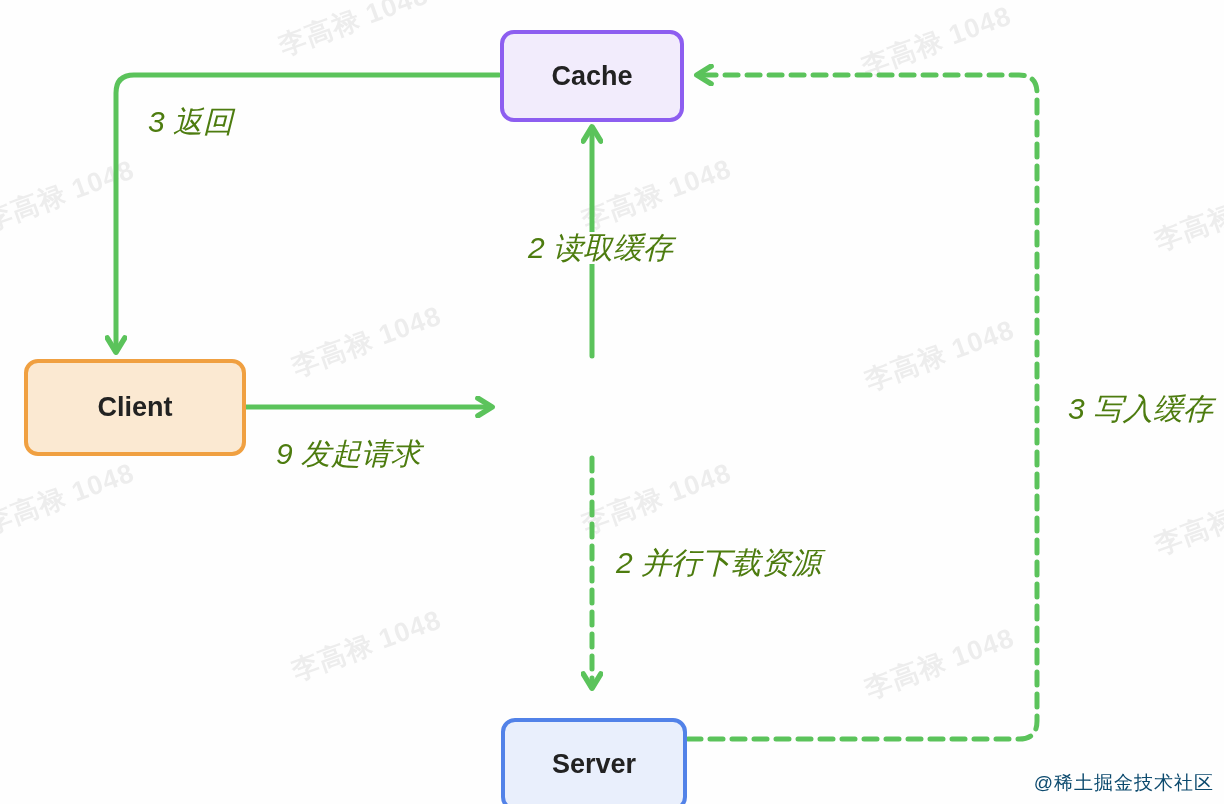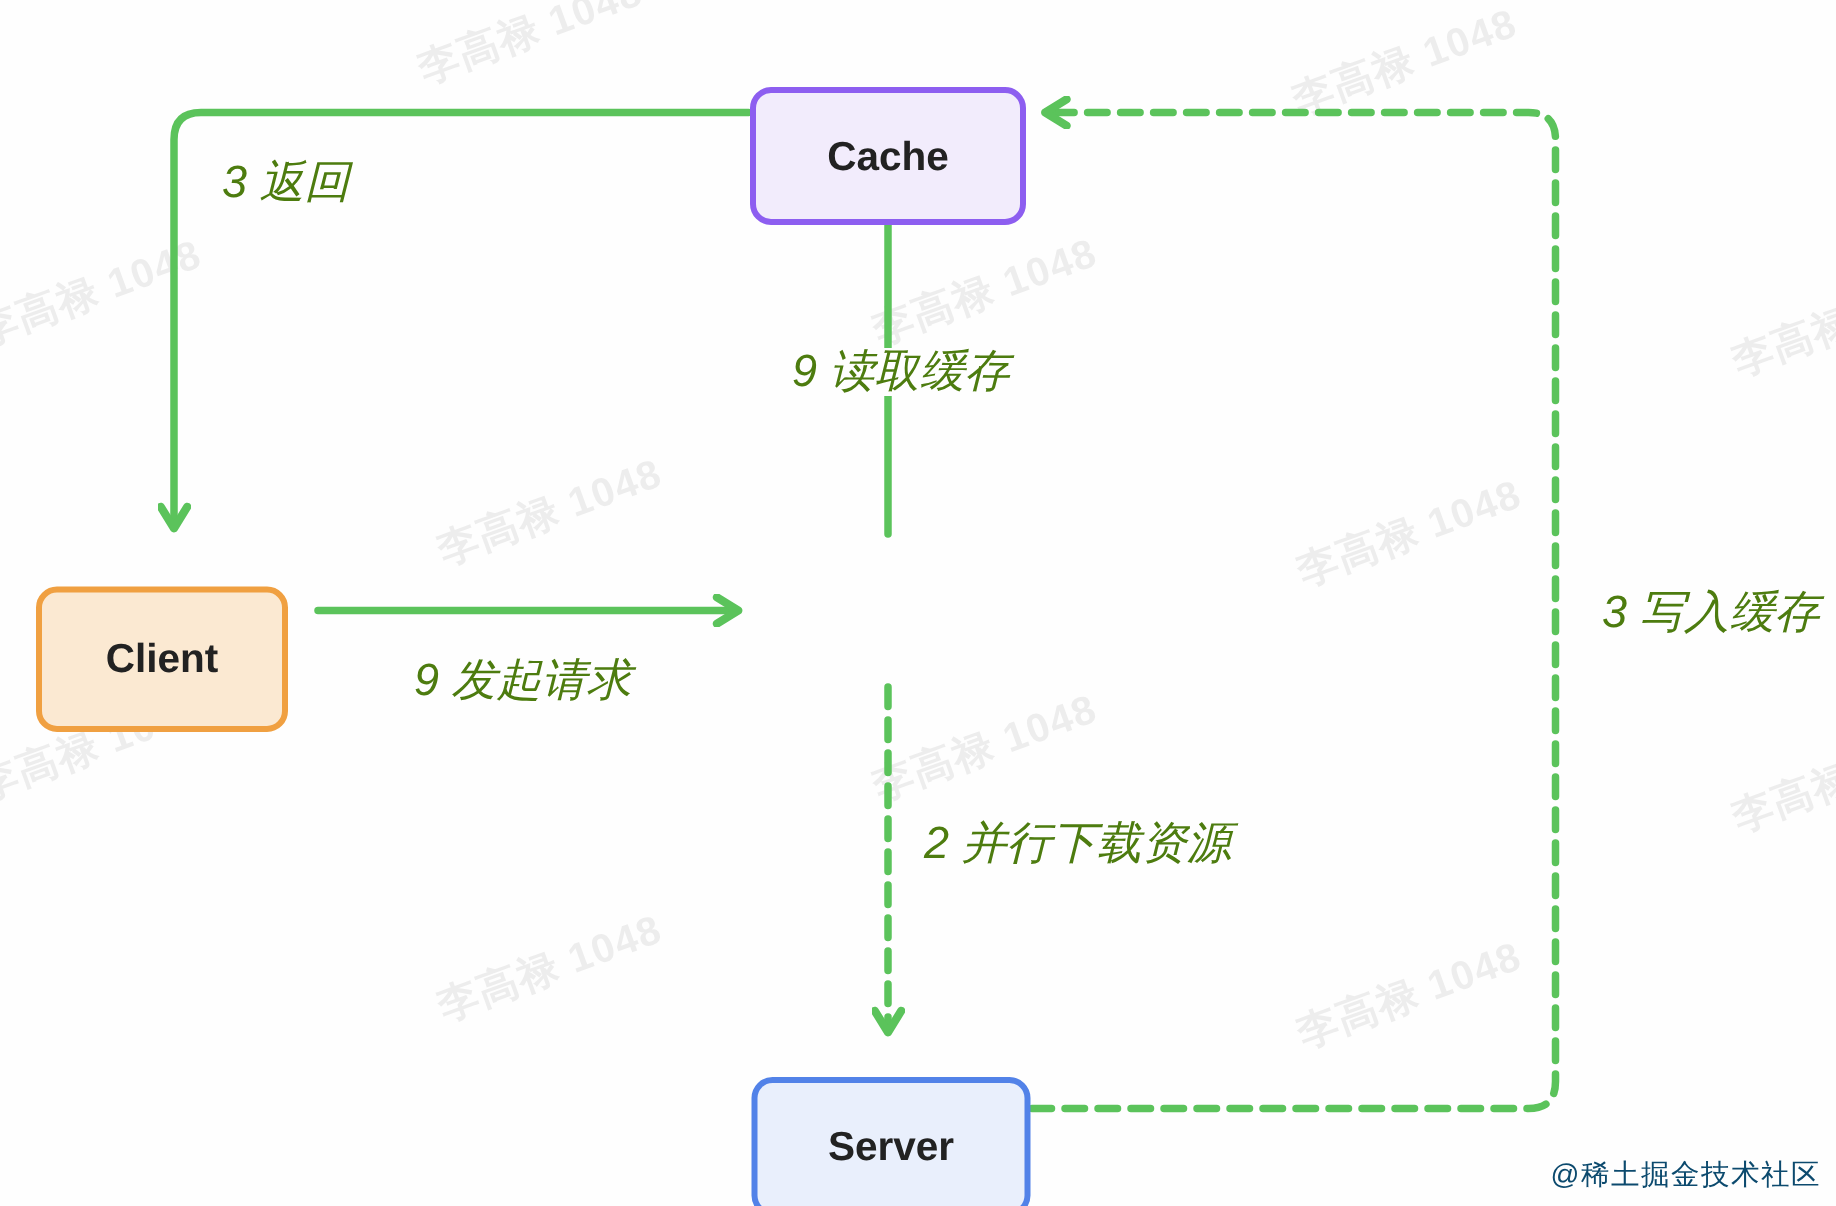--- a/index.html
+++ b/index.html
@@ -34,22 +34,22 @@
 
   
   .node{
     position:absolute;
     border-radius:14px;
     border:4px solid;
     display:flex;align-items:center;justify-content:center;
     font-weight:700;font-size:27px;color:#222;
     box-sizing:border-box;
   }
-  .node-cache     {left:500px;top:30px; width:184px;height:92px;background:#f2ecfc;border-color:#8d5ef0;margin-top:28px;}
-  .node-client    {left:24px; top:359px;width:168px;height:97px;background:#fbe9d2;border-color:#f0a041;margin-top:32px;}
+  .node-cache     {left:500px;top:30px; width:184px;height:92px;background:#f2ecfc;border-color:#8d5ef0;}
+  .node-client    {left:24px; top:359px;width:222px;height:97px;background:#fbe9d2;border-color:#f0a041;}
   .node-controller{left:499px;top:361px;width:184px;height:92px;background:#fcf9d0;border-color:#f0e040;}
   .node-server    {left:501px;top:692px;width:186px;height:93px;background:#e9effc;border-color:#5282e8;margin-top:26px;}
 
   
   .elabel{
     position:absolute;
     font-size:30px;color:#4d7c0f;
     white-space:nowrap;line-height:32px;font-style:italic;
   }
   .elabel.masked{background:#fefefe;padding:0 10px;}
@@ -99,20 +99,20 @@
     <span>Cache</span>
   </div>
   <div class="node node-client">
     <span>Client</span>
   </div>
   <div class="node node-server">
     <span>Server</span>
   </div>
 
   <div class="elabel lbl-request">9 发起请求</div>
-  <div class="elabel masked lbl-read">9 读取缓存</div>
+  <div class="elabel masked lbl-read">2 读取缓存</div>
   <div class="elabel lbl-return">3 返回</div>
   <div class="elabel lbl-parallel">2 并行下载资源</div>
   <div class="elabel lbl-write">3 写入缓存</div>
 
   <div class="credit">@稀土掘金技术社区</div>
 
 </div>
 
 </body></html>

